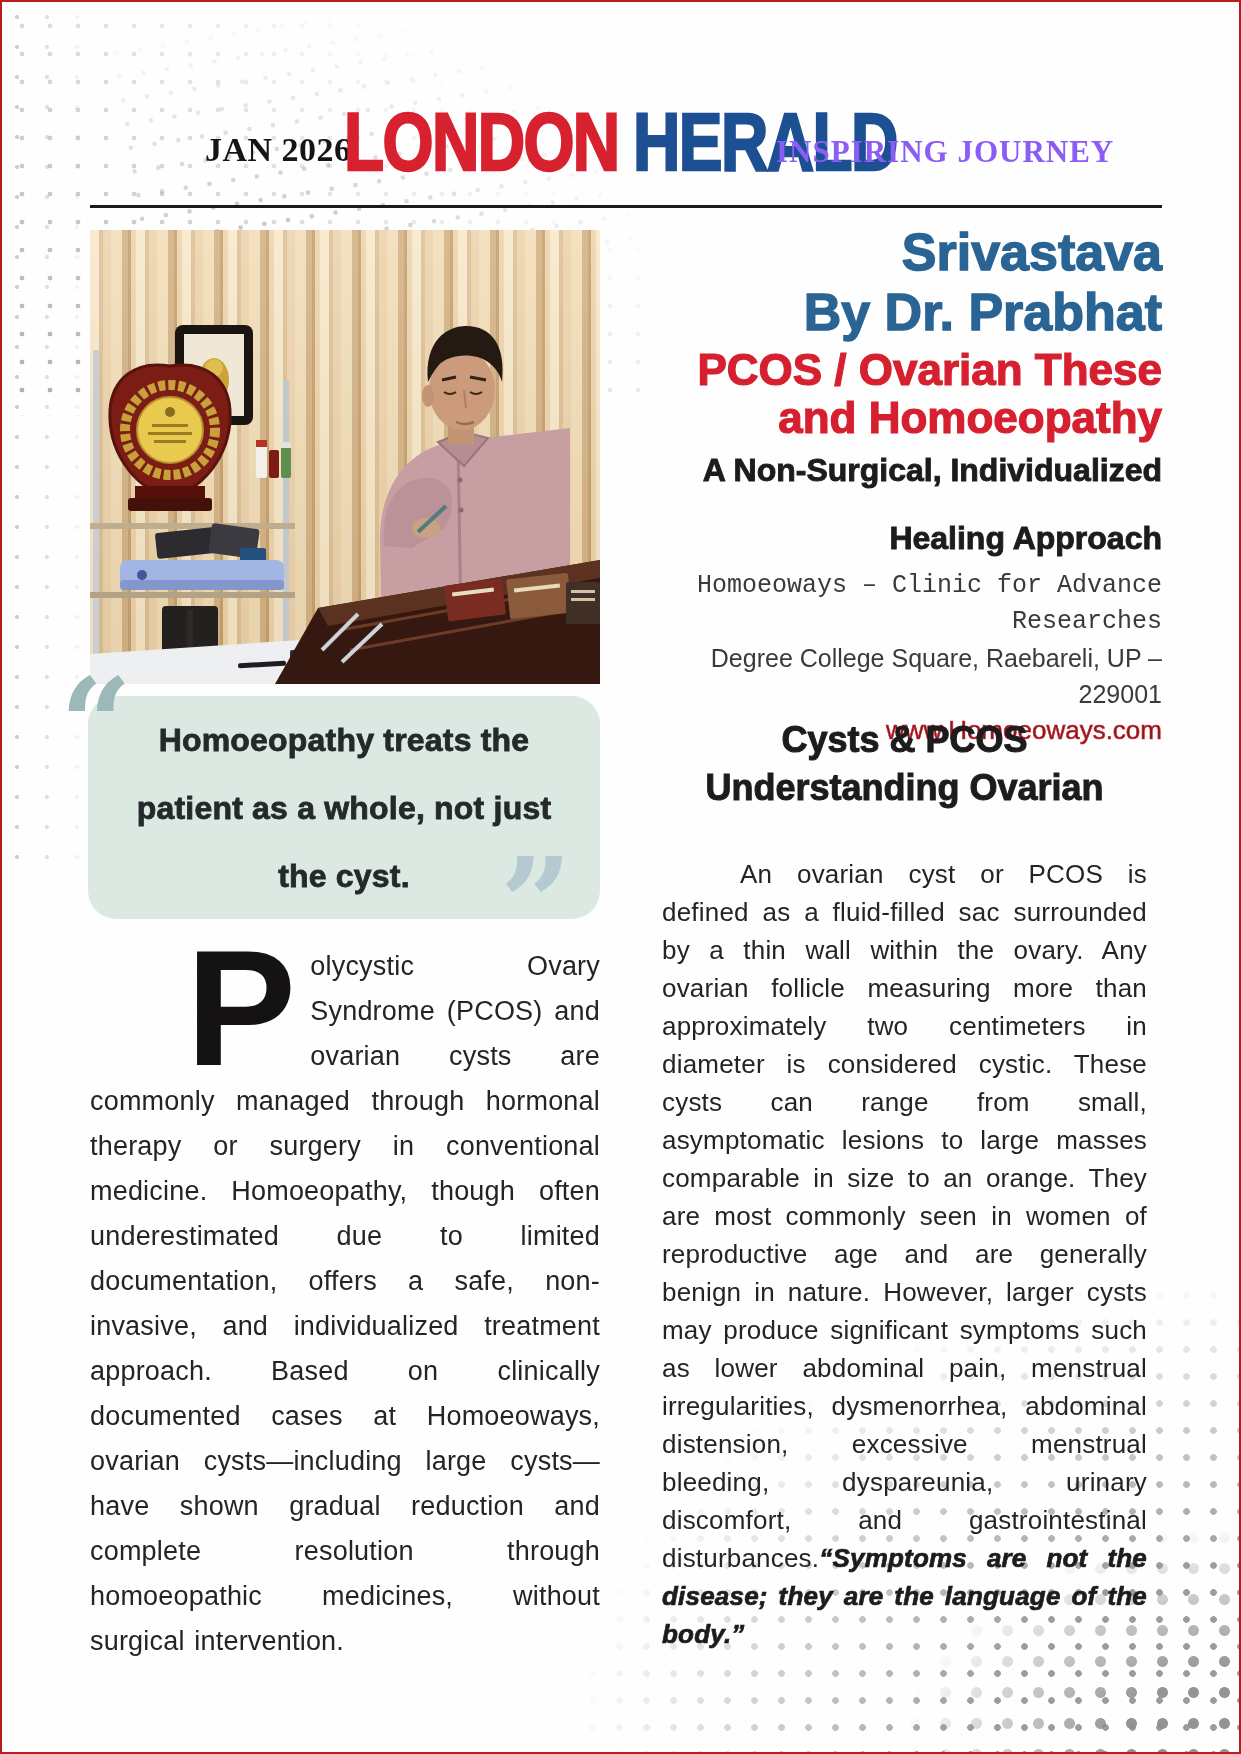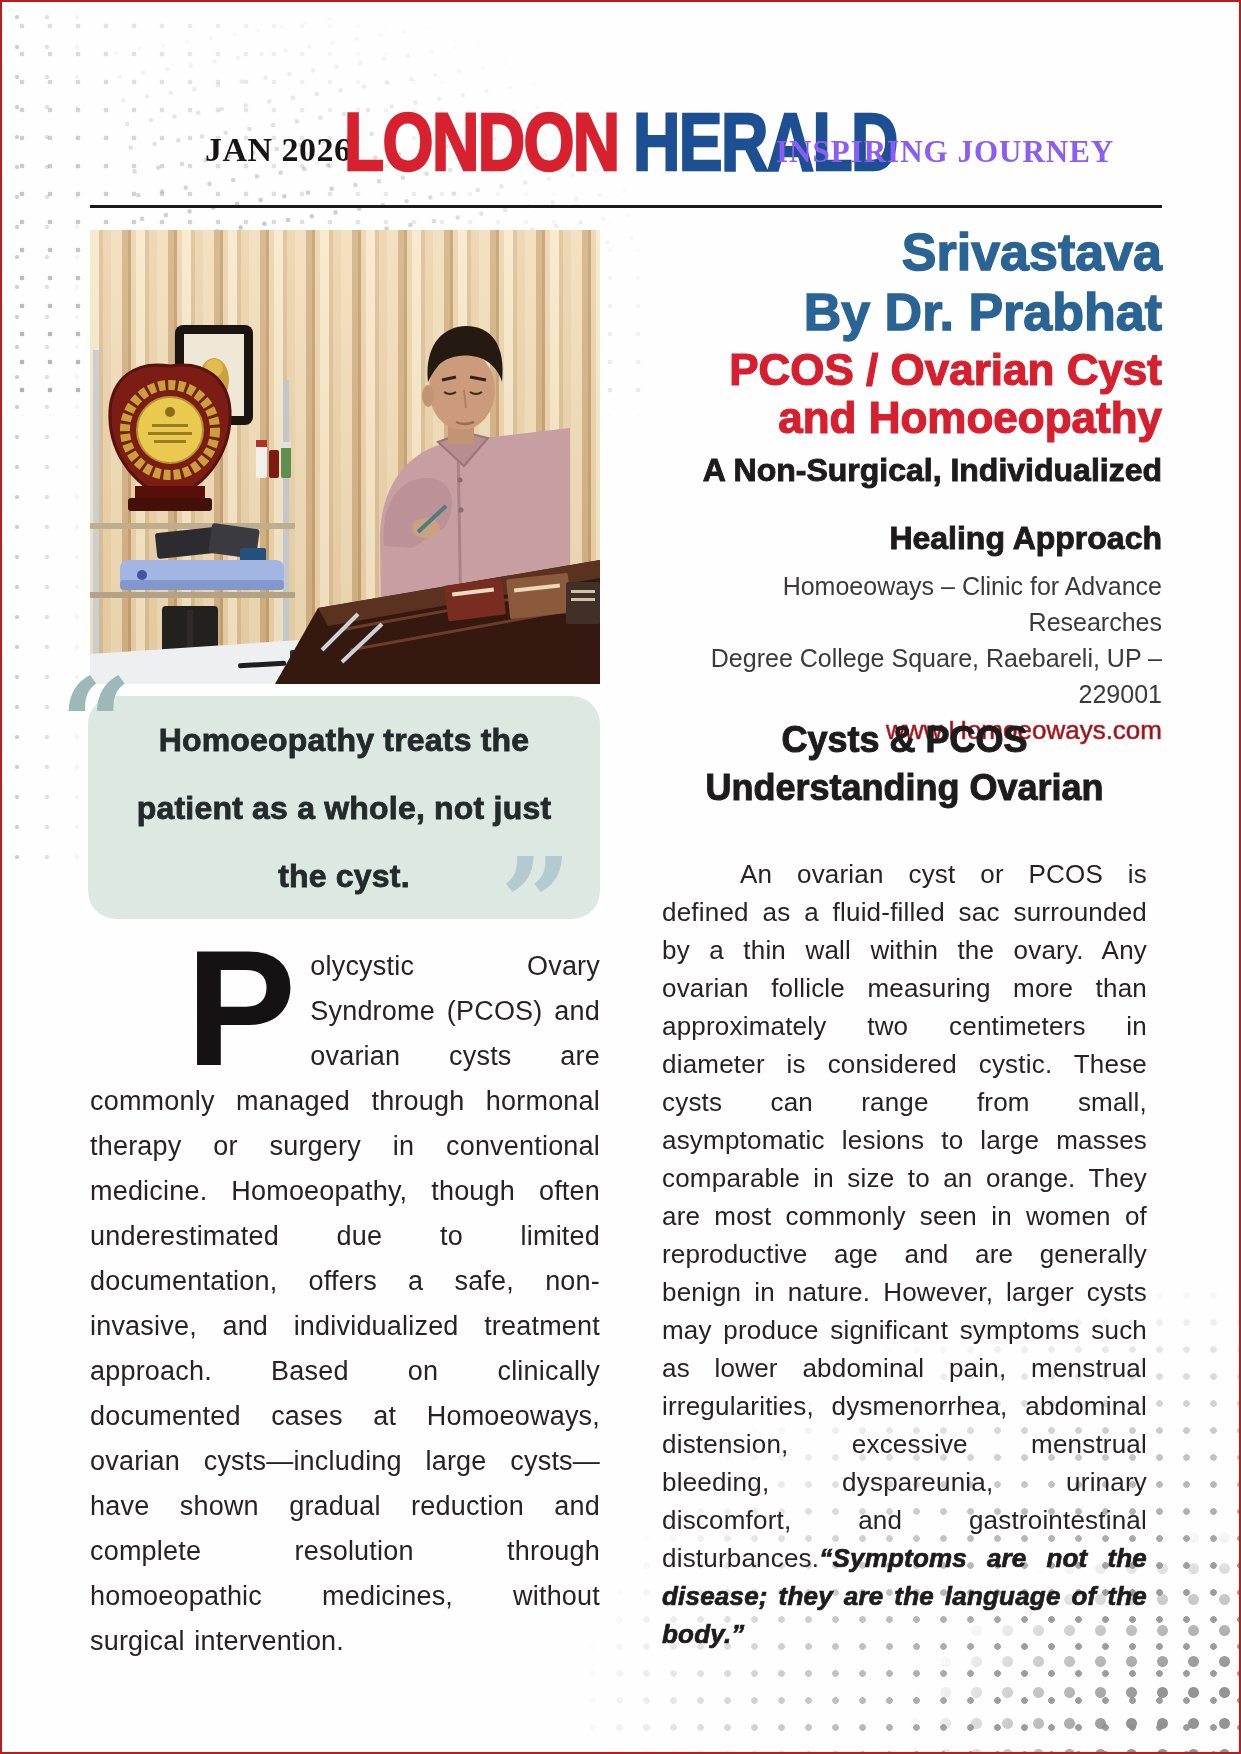--- a/index.html
+++ b/index.html
@@ -67,21 +67,21 @@
   .rule{position:absolute; left:88px; top:203px; width:1072px; height:3px; background:#1a1a1a;}
   
   .photo{position:absolute; left:88px; top:228px; width:510px; height:454px;}
   
   .byline{position:absolute; left:645px; top:220px; width:515px; text-align:right;}
   .by-name{font-size:52px; line-height:60px; font-weight:700; color:#2a6494; -webkit-text-stroke:1.4px #2a6494; letter-spacing:0;}
   .topic{font-size:44px; line-height:48px; font-weight:700; color:#d6202f; -webkit-text-stroke:1.2px #d6202f;}
   .subt{font-size:32px; line-height:52px; font-weight:700; color:#1d1b1c;margin-top:16px; -webkit-text-stroke:.9px #1d1b1c;}
   .clinic{font-size:25px; line-height:36px; font-weight:400; color:#3b3939;}
   .website{font-size:26px; line-height:36px; font-weight:400; color:#7f1d1d; -webkit-text-stroke:.6px #d6202f; cursor:pointer;}
-  .topic-wrap{margin-top:4px;} .subt-wrap{margin-top:2px;} .clinic-wrap{margin-top:4px;}
+  .topic-wrap{margin-top:4px;} .subt-wrap{margin-top:2px;} .clinic-wrap{margin-top:4px;font-family:Liberation Mono, monospace;}
   
   .pull-quote{
     position:absolute; left:86px; top:694px; width:512px; height:223px;
     background:#dce8e2; border-radius:28px;
     display:flex; align-items:center; justify-content:center;
   }
   .pull-quote-text{
     width:440px; text-align:center; font-size:32px; line-height:68px; font-weight:700;
     color:#242a2b; -webkit-text-stroke:.8px #242a2b; letter-spacing:.2px;
   }
@@ -224,21 +224,21 @@
       <rect x="424" y="356" width="46" height="4" fill="#ead9b8" transform="rotate(-6 447 358)"></rect>
       <rect x="476" y="352" width="34" height="42" rx="2" fill="#403028"></rect>
       <rect x="481" y="360" width="24" height="3" fill="#cfc2a6"></rect>
       <rect x="481" y="368" width="24" height="3" fill="#cfc2a6"></rect>
     </svg>
   </div>
 
   <div class="byline">
     <div class="by-name">Srivastava</div>
     <div class="by-name">By Dr. Prabhat</div>
-    <div class="topic topic-wrap">PCOS / Ovarian Cyst</div>
+    <div class="topic topic-wrap">PCOS / Ovarian These</div>
     <div class="topic">and Homoeopathy</div>
     <div class="subt subt-wrap">A Non-Surgical, Individualized</div>
     <div class="subt">Healing Approach</div>
     <div class="clinic clinic-wrap">Homoeoways – Clinic for Advance Researches</div>
     <div class="clinic">Degree College Square, Raebareli, UP – 229001</div>
     <div class="website">www.Homoeoways.com</div>
   </div>
 
   <div class="pull-quote">
     <span class="quote-mark quote-open">“</span>

